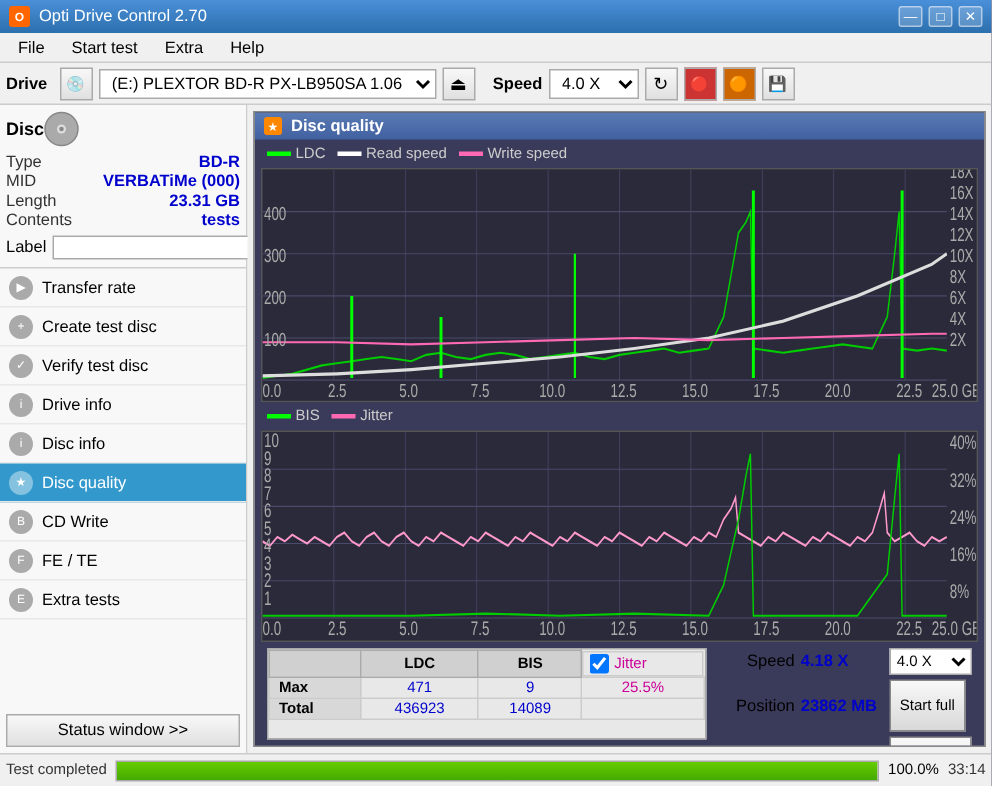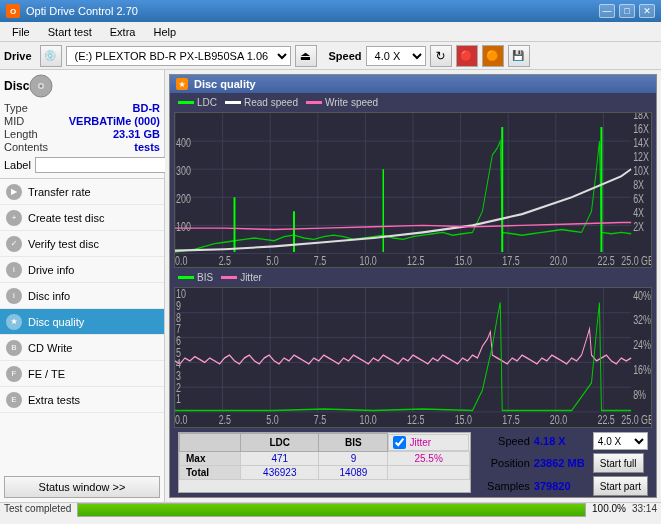--- a/index.html
+++ b/index.html
@@ -283,35 +283,35 @@
 
     .speed-select-sm {
       border: 1px solid #aaa;
       background: white;
       font-size: 10px;
       height: 18px;
       width: 55px;
     }
 
     .start-full-btn, .start-part-btn {
-      height: 20px;
+      height: 35px;
       border: 1px solid #888;
       background: linear-gradient(to bottom, #f8f8f8, #d8d8d8);
       cursor: pointer;
       font-size: 10px;
       padding: 0 6px;
     }
 
     
     .bottom-bar {
       height: 22px;
       background: #f0f0f0;
       border-top: 1px solid #ccc;
       display: flex;
-      align-items: flex-start;
+      align-items: center;
       padding: 0 4px;
       gap: 6px;
     }
     .progress-bar-outer {
       flex: 1;
       height: 14px;
       border: 1px solid #aaa;
       background: #e0e0e0;
       overflow: hidden;
     }

